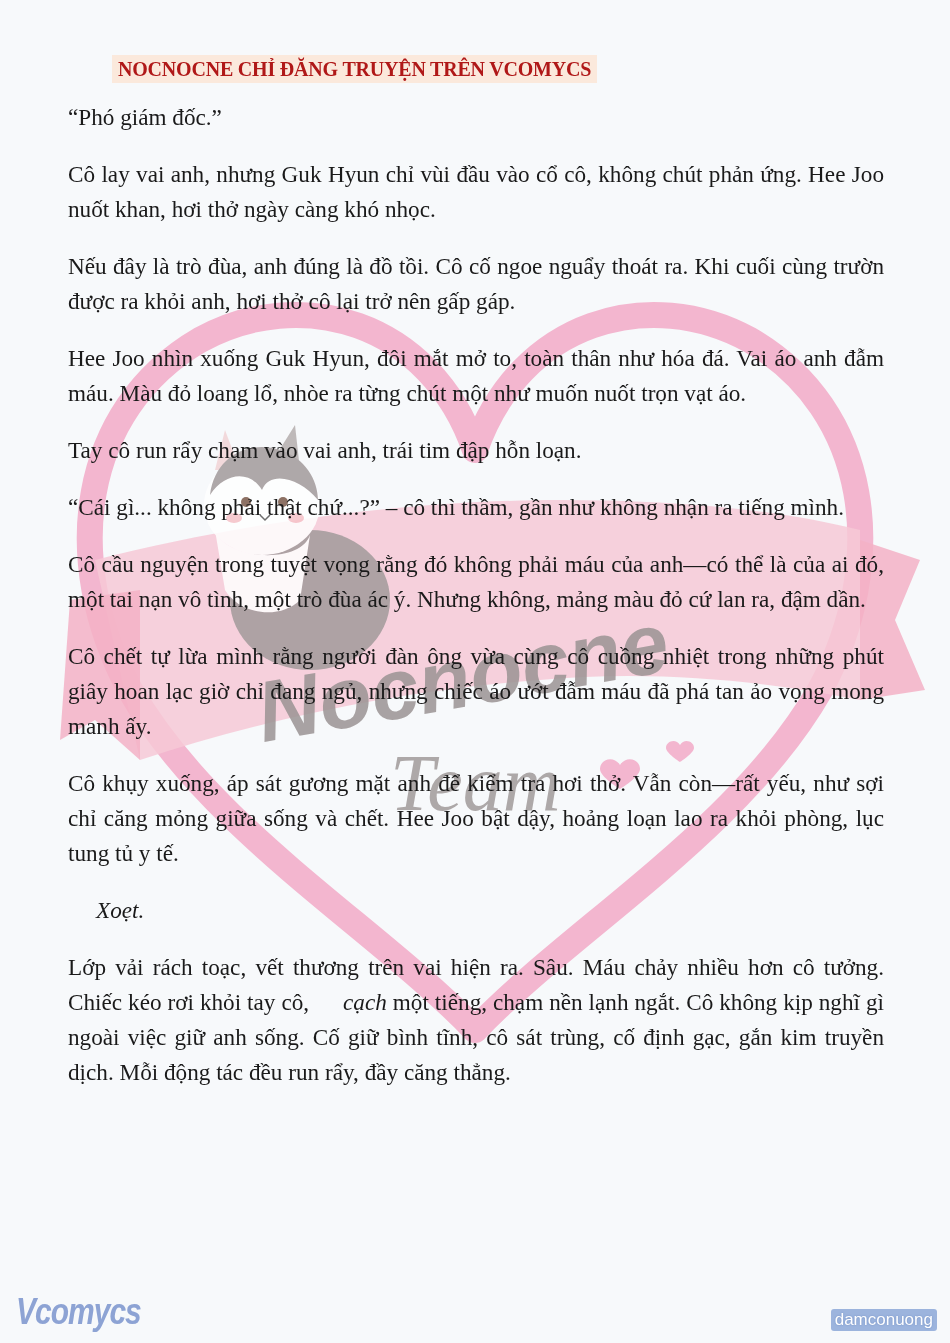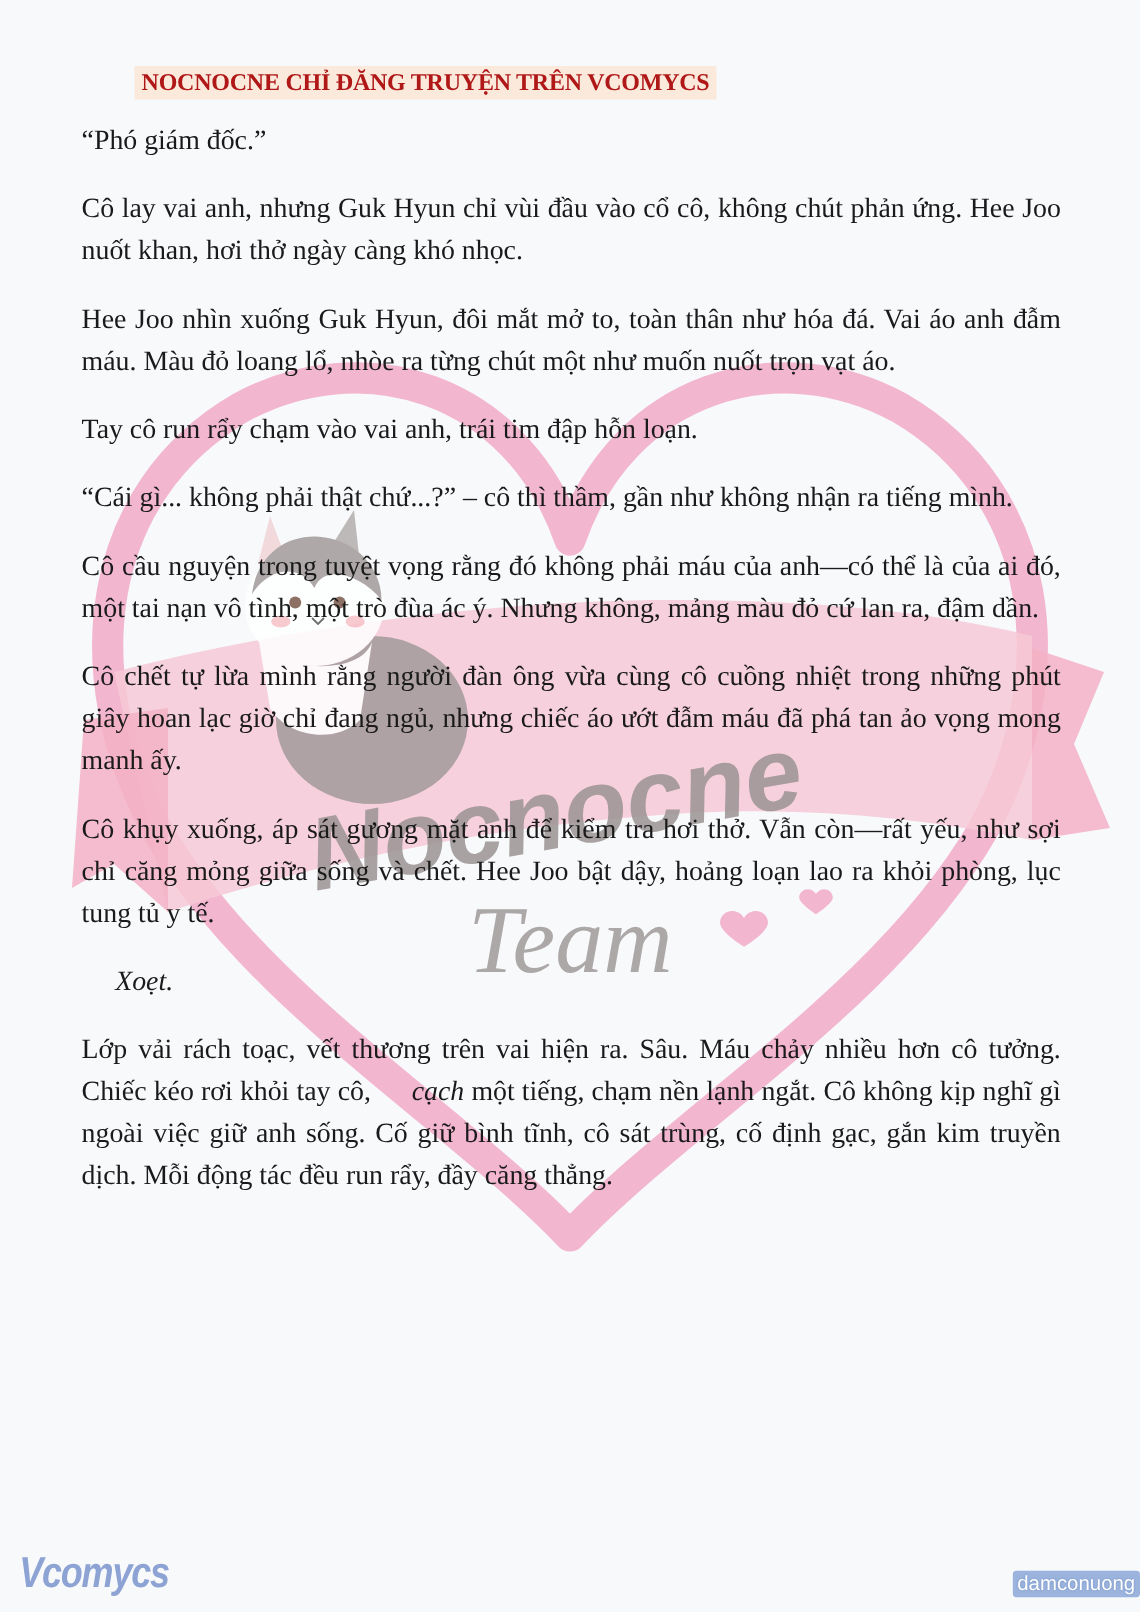--- a/index.html
+++ b/index.html
@@ -38,21 +38,21 @@
     .para em { font-style: italic; margin-left: 28px; }
     .footer-logo {
       position: absolute; left: 16px; top: 1295px;
       font-family: "Liberation Sans", sans-serif;
       font-style: italic; font-weight: bold;
       font-size: 30px; color: #8da3d4;
       letter-spacing: -1px; z-index: 2;
       transform: scaleY(1.2);
     }
     .footer-credit {
-      position: absolute; right: 0; top: 1309px;
+      position: absolute; right: 13px; top: 1309px;
       font-family: "Liberation Sans", sans-serif;
       font-size: 17px; color: #ffffff;
       background: #9cb4dd;
       padding: 1px 4px; border-radius: 3px;
       text-shadow: 0 0 2px #6f8ec5;
       z-index: 2;
     }
   </style>
 </head>
 <body>
@@ -84,20 +84,21 @@
 
   <path d="M620 765 c-6 -10 -20 -6 -20 4 c0 8 20 20 20 20 c0 0 20 -12 20 -20 c0 -10 -14 -14 -20 -4 z" fill="#f3b6cf"></path>
   <path d="M680 745 c-4 -7 -14 -4 -14 3 c0 5 14 14 14 14 c0 0 14 -9 14 -14 c0 -7 -10 -10 -14 -3 z" fill="#f3b6cf"></path>
 </svg>
 
 <div class="header-banner">NOCNOCNE CHỈ ĐĂNG TRUYỆN TRÊN VCOMYCS</div>
 
 <div class="content">
   <p class="para">“Phó giám đốc.”</p>
   <p class="para">Cô lay vai anh, nhưng Guk Hyun chỉ vùi đầu vào cổ cô, không chút phản ứng. Hee Joo nuốt khan, hơi thở ngày càng khó nhọc.</p>
+  <p class="para">Nếu đây là trò đùa, anh đúng là đồ tồi. Cô cố ngoe nguẩy thoát ra. Khi cuối cùng trườn được ra khỏi anh, hơi thở cô lại trở nên gấp gáp.</p>
   <p class="para">Hee Joo nhìn xuống Guk Hyun, đôi mắt mở to, toàn thân như hóa đá. Vai áo anh đẫm máu. Màu đỏ loang lổ, nhòe ra từng chút một như muốn nuốt trọn vạt áo.</p>
   <p class="para">Tay cô run rẩy chạm vào vai anh, trái tim đập hỗn loạn.</p>
   <p class="para">“Cái gì... không phải thật chứ...?” – cô thì thầm, gần như không nhận ra tiếng mình.</p>
   <p class="para">Cô cầu nguyện trong tuyệt vọng rằng đó không phải máu của anh—có thể là của ai đó, một tai nạn vô tình, một trò đùa ác ý. Nhưng không, mảng màu đỏ cứ lan ra, đậm dần.</p>
   <p class="para">Cô chết tự lừa mình rằng người đàn ông vừa cùng cô cuồng nhiệt trong những phút giây hoan lạc giờ chỉ đang ngủ, nhưng chiếc áo ướt đẫm máu đã phá tan ảo vọng mong manh ấy.</p>
   <p class="para">Cô khụy xuống, áp sát gương mặt anh để kiểm tra hơi thở. Vẫn còn—rất yếu, như sợi chỉ căng mỏng giữa sống và chết. Hee Joo bật dậy, hoảng loạn lao ra khỏi phòng, lục tung tủ y tế.</p>
   <p class="para"><em>Xoẹt.</em></p>
   <p class="para"><span>Lớp vải rách toạc, vết thương trên vai hiện ra. Sâu. Máu chảy nhiều hơn cô tưởng. Chiếc kéo rơi khỏi tay cô, </span><em>cạch</em><span> một tiếng, chạm nền lạnh ngắt. Cô không kịp nghĩ gì ngoài việc giữ anh sống. Cố giữ bình tĩnh, cô sát trùng, cố định gạc, gắn kim truyền dịch. Mỗi động tác đều run rẩy, đầy căng thẳng.</span></p>
 </div>
 

